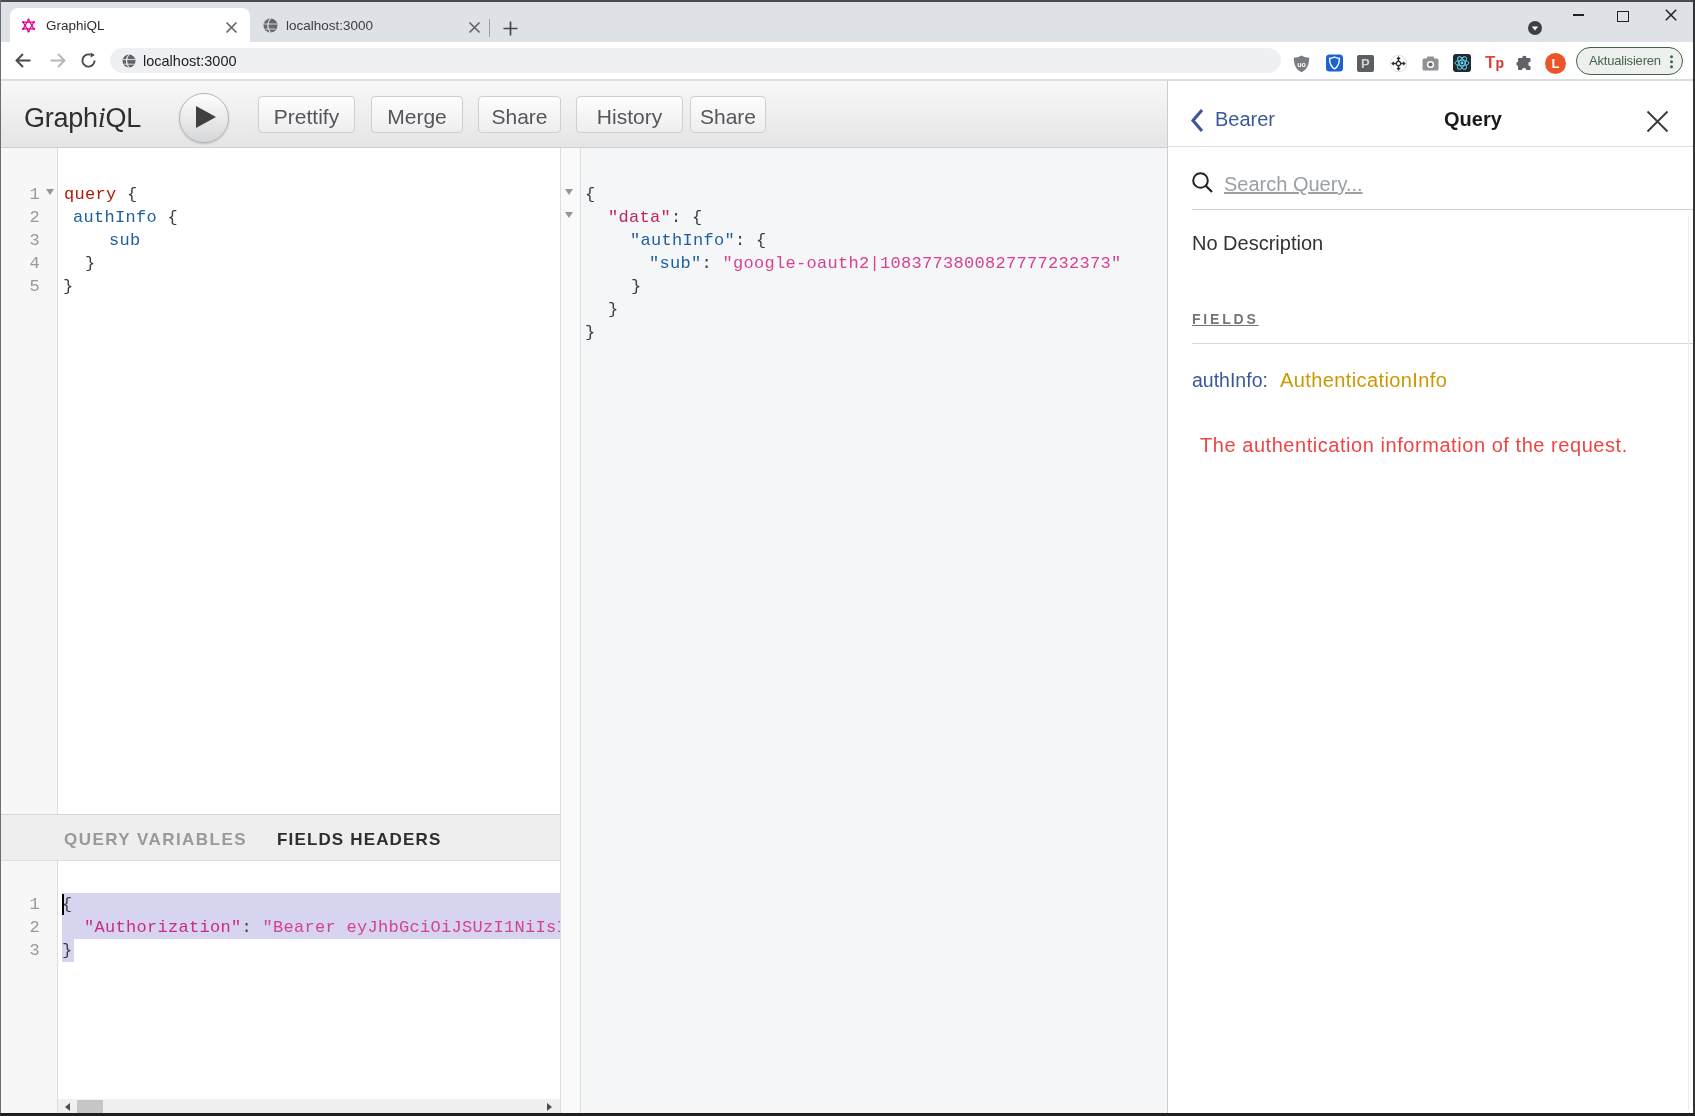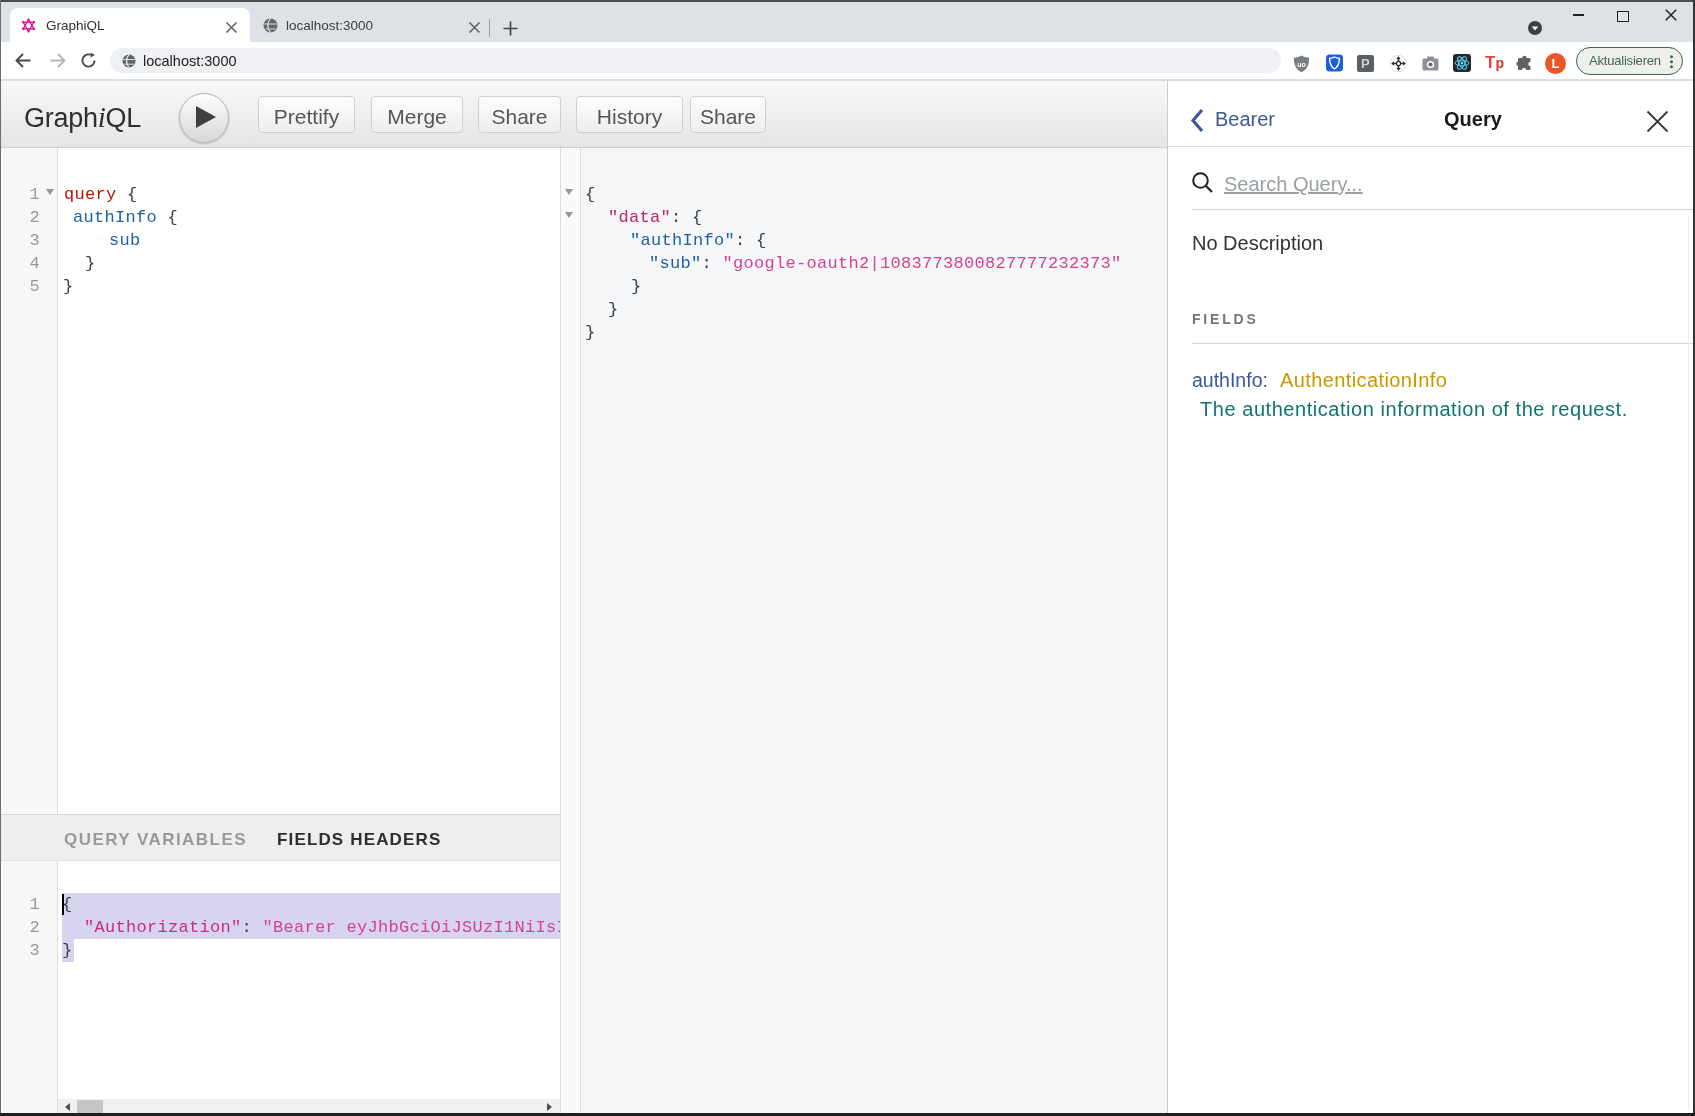--- a/index.html
+++ b/index.html
@@ -250,22 +250,22 @@
 </div>
 <div class="abs" style="left:1192px;top:172px;">
 <svg width="22" height="22" viewBox="0 0 22 22">
       <circle cx="8.5" cy="8.5" r="7.3" stroke="#222" stroke-width="2" fill="none"></circle>
       <path d="M13.8 13.8 L20 20" stroke="#222" stroke-width="2.2"></path>
     </svg>
 </div>
 <div class="abs" style="left:1224px;top:173px;font-size:20px;color:#9aa0a4;text-decoration:underline;">Search Query...</div>
 <div class="abs" style="left:1192px;top:209px;width:503px;height:1px;background:#d2d2d2;"></div>
 <div class="abs" style="left:1192px;top:232px;font-size:20px;color:#333;">No Description</div>
-<div class="abs" style="left:1192px;top:311px;font-size:14px;font-weight:bold;letter-spacing:2.8px;color:#757575;">FIELDS</div>
+<div class="abs" style="left:1192px;top:311px;font-size:14px;font-weight:bold;letter-spacing:2.8px;color:#757575;text-decoration:underline;">FIELDS</div>
 <div class="abs" style="left:1192px;top:343px;width:503px;height:1px;background:#d6d6d6;"></div>
 <div class="abs" style="left:1192px;top:369px;font-size:19.5px;color:#3B5998;">authInfo<span style="color:#555;">:</span></div>
 <div class="abs" style="left:1280px;top:369px;font-size:20px;color:#CA9800;letter-spacing:0.4px;">AuthenticationInfo</div>
-<div class="abs" style="left:1200px;top:398px;font-size:20px;color:#0f766e;letter-spacing:0.55px;">The authentication information of the request.</div>
+<div class="abs" style="left:1200px;top:434px;font-size:20px;color:#ef4444;letter-spacing:0.55px;">The authentication information of the request.</div>
 <div class="abs" style="left:1688px;top:216px;width:1px;height:894px;background:#ececec;"></div>
 
 <div class="abs" style="left:0;top:0;width:1px;height:1116px;background:#6b6e71;"></div>
 <div class="abs" style="left:1693px;top:0;width:2px;height:1116px;background:#323437;"></div>
 <div class="abs" style="left:0;top:1113px;width:1695px;height:3px;background:#1f1f1f;"></div>
 
 </body></html>

